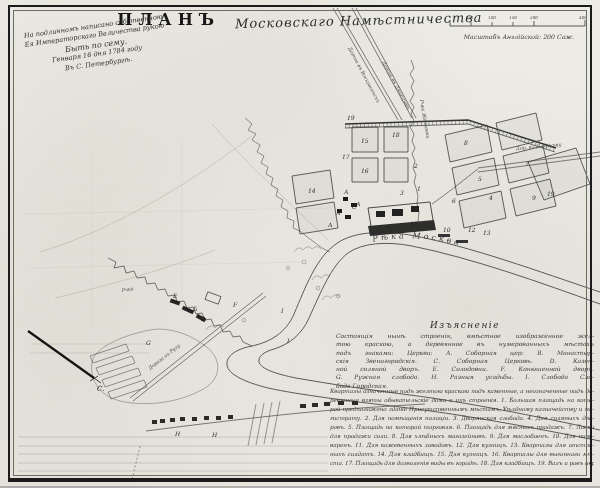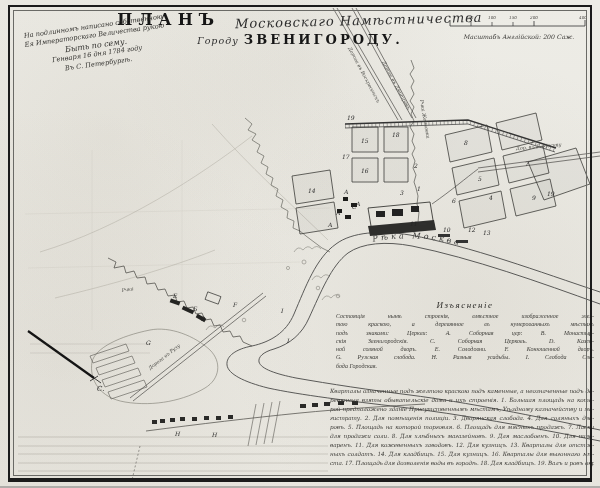--- a/index.html
+++ b/index.html
@@ -30,21 +30,21 @@
   .title-line2 .city { font-size:13px; font-weight:bold; letter-spacing:3px; color:#161616; }
 
   .dedication { position:absolute; left:6px; top:22px; width:180px; transform:rotate(-8deg);
     text-align:center; font-style:italic; font-size:6.6px; line-height:9.4px; color:#33322f; }
   .dedication .big { font-size:8px; }
 
   .scalebar { position:absolute; left:448px; top:13px; width:142px; }
   .scalebar .sb-label { text-align:center; font-style:italic; font-size:6.2px; color:#3a3936; margin-top:-2px; }
   .sb-tick-label { font:4.2px "DejaVu Serif", serif; fill:#4a4945; font-style:italic; }
 
-  .legend { position:absolute; left:336px; top:300px; width:258px;font-family:Liberation Serif, serif; }
+  .legend { position:absolute; left:336px; top:320px; width:258px; }
   .legend-title { text-align:center; font-style:italic; font-size:9px; letter-spacing:1.5px; color:#2e2d2a; }
   .legend-body { margin-top:2px; font-style:italic; font-size:6px; line-height:8.3px; color:#3c3b37; }
   .legend-body .ln { text-align:justify; text-align-last:justify; height:8.3px; overflow:hidden; white-space:nowrap; }
   .legend-body .ln.last { text-align-last:left; }
 
   .projected { position:absolute; left:330px; top:385px; width:264px; }
   .projected-title { text-align:center; font-style:italic; font-size:7.5px; letter-spacing:1px; color:#2e2d2a; }
   .projected-body { margin-top:2px; font-style:italic; font-size:5.7px; line-height:9px; color:#3c3b37; letter-spacing:-0.1px; }
   .projected-body .ln { text-align:justify; text-align-last:justify; height:9px; overflow:hidden; white-space:nowrap; }
   .projected-body .ln.last { text-align-last:left; }
@@ -259,24 +259,20 @@
       <text class="mlabel" x="175" y="436">Н</text>
       <text class="mlabel" x="212" y="437">Н</text>
     </g>
   </svg>
 
   <div class="title-block">
     <div class="title-line1">
       <span class="plan">ПЛАНЪ</span>
       <span class="script">Московскаго Намѣстничества</span>
     </div>
-    <div class="title-line2">
-      <span class="script">Городу</span>
-      <span class="city">ЗВЕНИГОРОДУ.</span>
-    </div>
   </div>
 
   <div class="dedication">
     <div>На подлинномъ написано собственною</div>
     <div>Ея Императорскаго Величества рукою</div>
     <div class="big">Быть по сему.</div>
     <div>Генваря 16 дня 1784 году</div>
     <div>Въ С. Петербургѣ.</div>
   </div>
 

